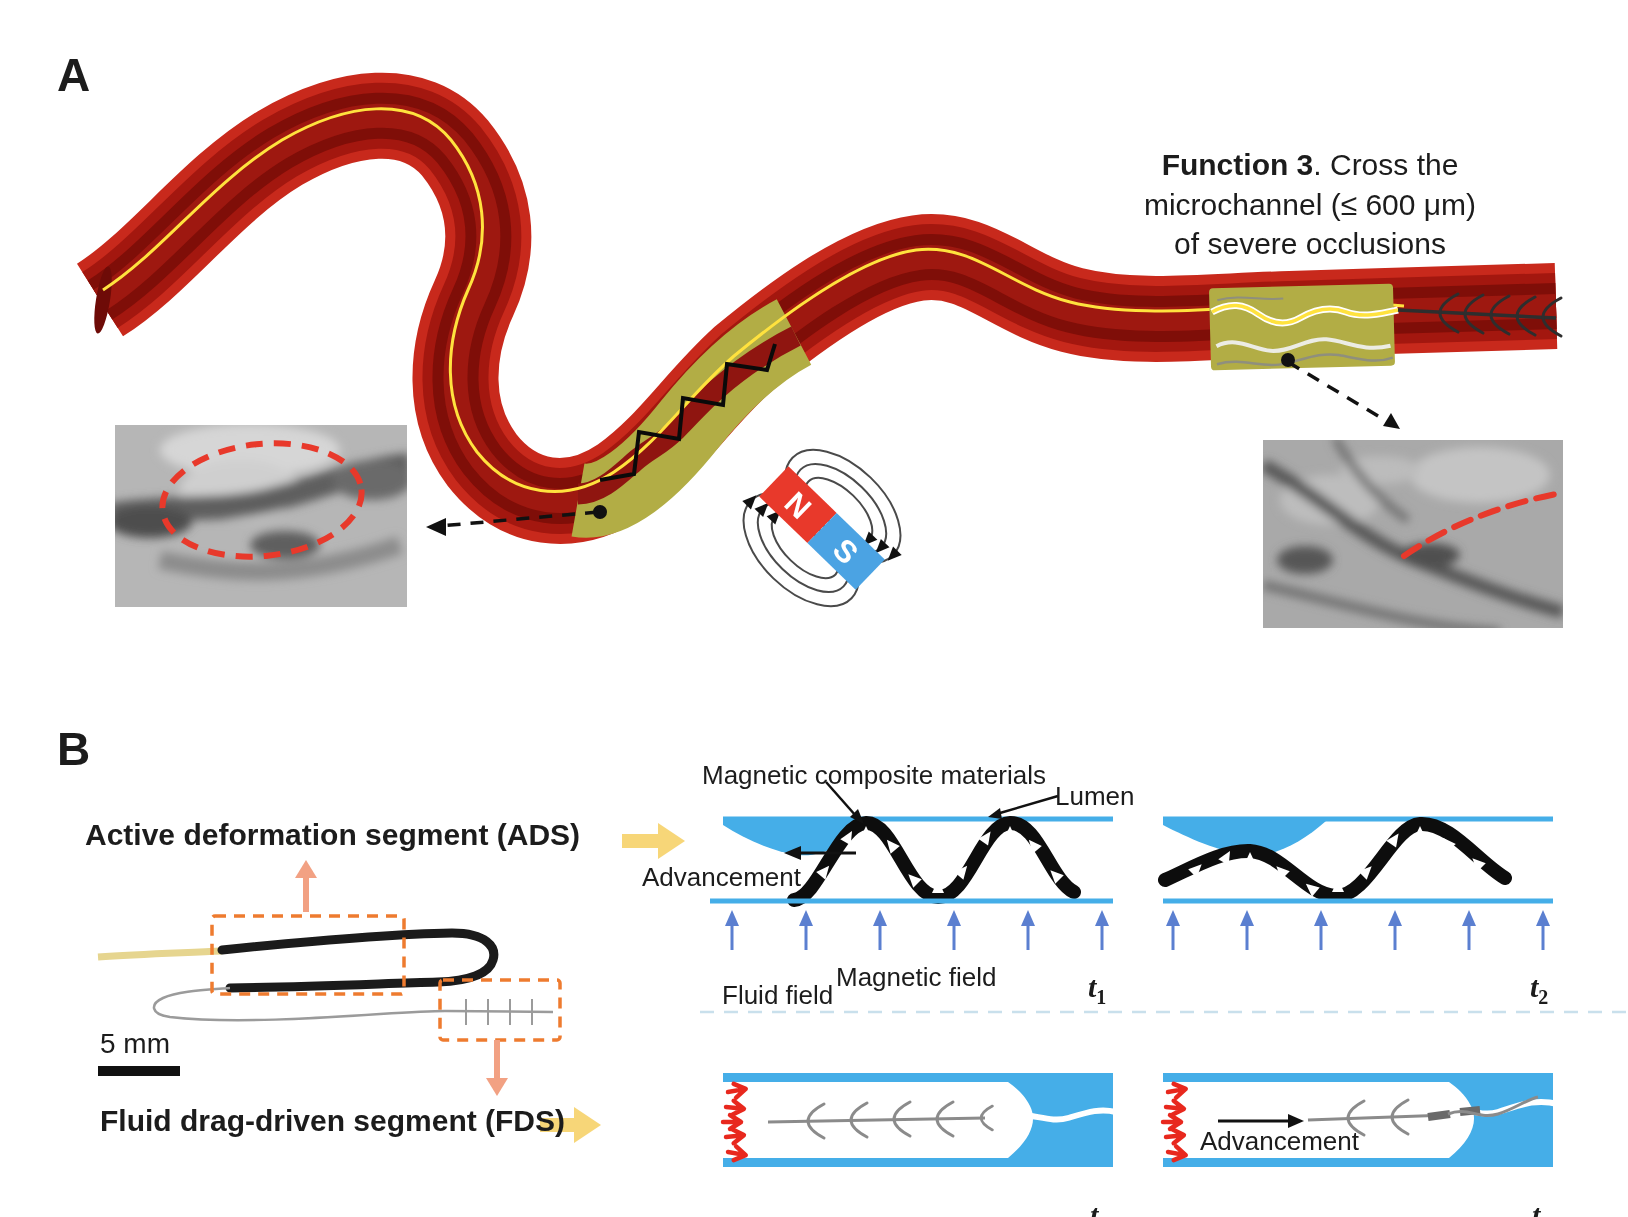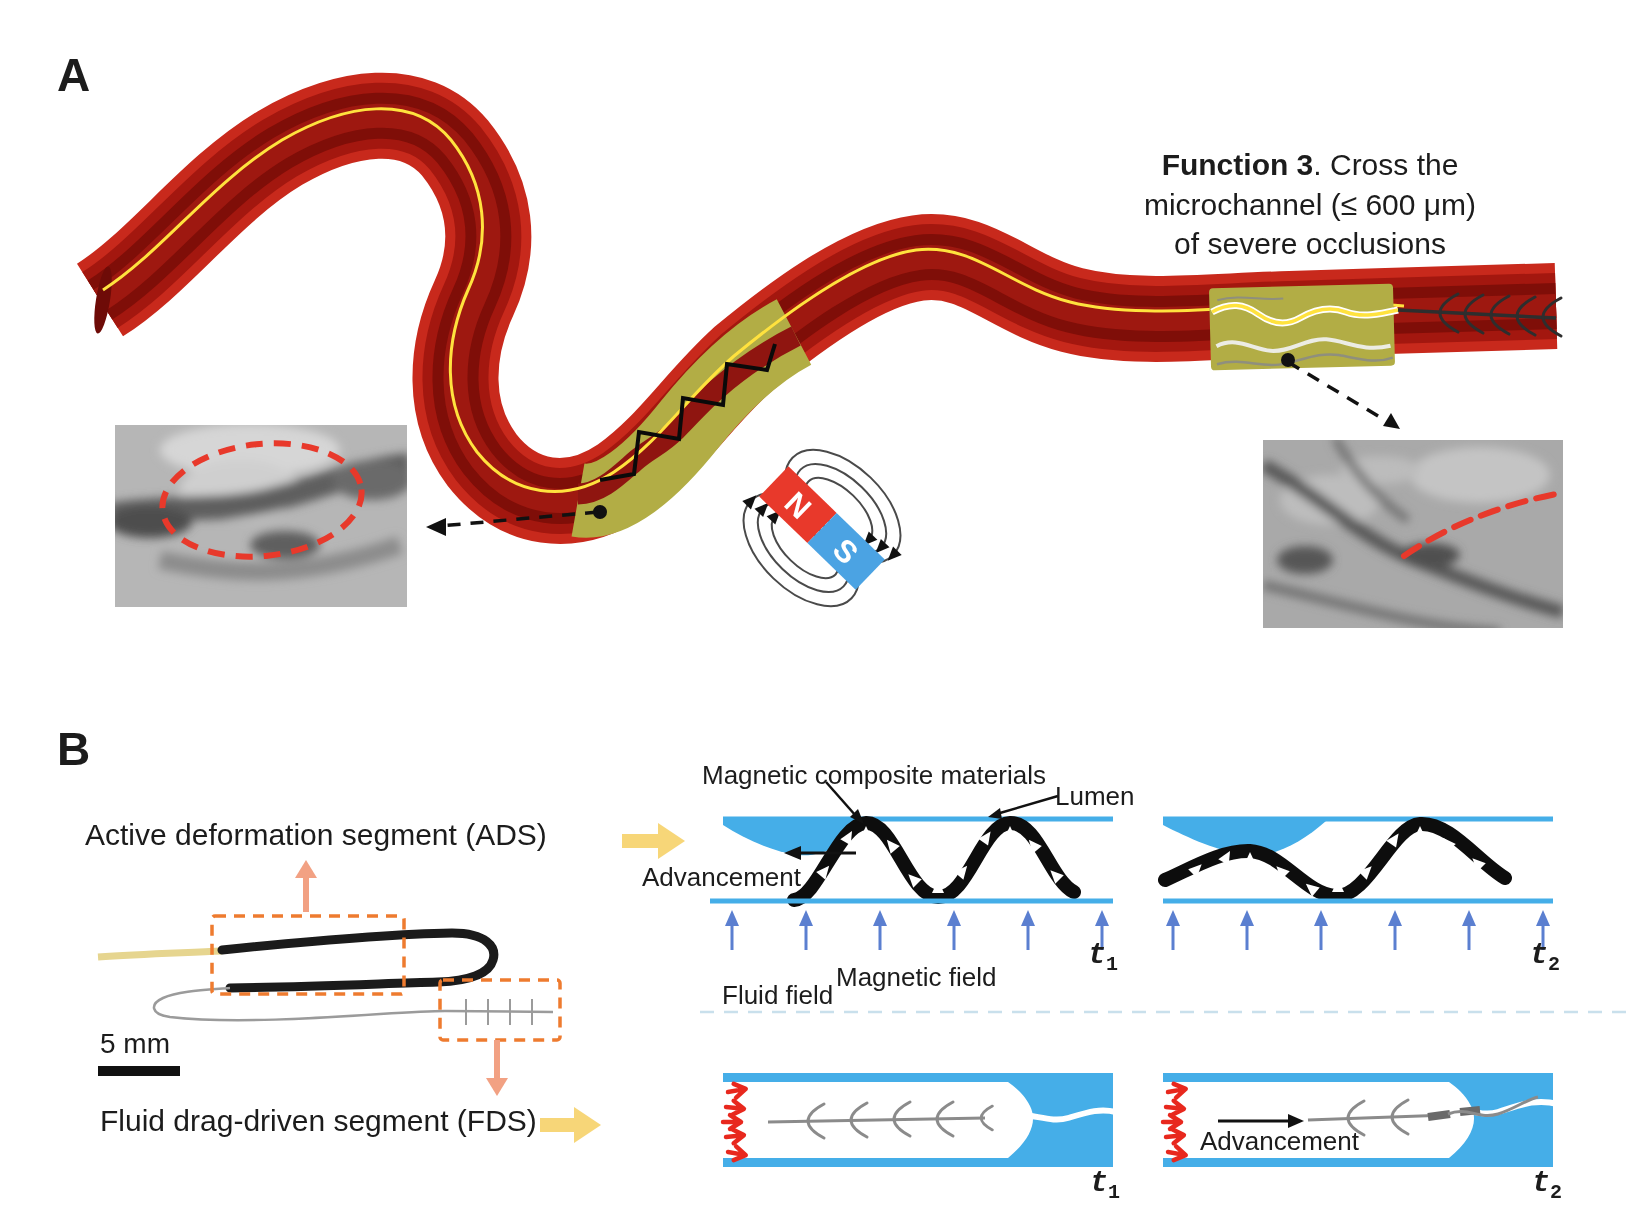--- a/index.html
+++ b/index.html
@@ -3,24 +3,24 @@
 <meta charset="utf-8">
 <style>
   html,body{margin:0;padding:0;background:#ffffff;}
   .stage{position:relative;width:1628px;height:1217px;background:#ffffff;
          font-family:"Liberation Sans", sans-serif;color:#1c1c1c;overflow:hidden;}
   .stage svg.art{position:absolute;left:0;top:0;}
   .lbl{position:absolute;white-space:nowrap;}
   .panel-letter{font-size:46px;font-weight:700;}
   .func{position:absolute;text-align:center;font-size:30px;line-height:1.32;white-space:pre-line;}
   .func b{font-weight:700;}
-  .seg-label{font-size:30px;font-weight:400;}
+  .seg-label{font-size:30px;font-weight:700;}
   .ann{font-size:26px;}
   .scale{font-size:28px;}
-  .tlab{position:absolute;font-family:Liberation Mono, monospace;font-style:italic;font-weight:700;font-size:30px;}
+  .tlab{position:absolute;font-family:Liberation Serif, serif;font-style:italic;font-weight:700;font-size:30px;margin-top:32px;}
   .tlab .tsub{font-size:20px;vertical-align:-7px;font-style:normal;font-weight:700;}
 </style>
 </head>
 <body>
 
 <div class="stage">
 
 <svg class="art" width="1628" height="1217" viewBox="0 0 1628 1217">
   <defs>
     <filter id="soft" x="-30%" y="-30%" width="160%" height="160%">

